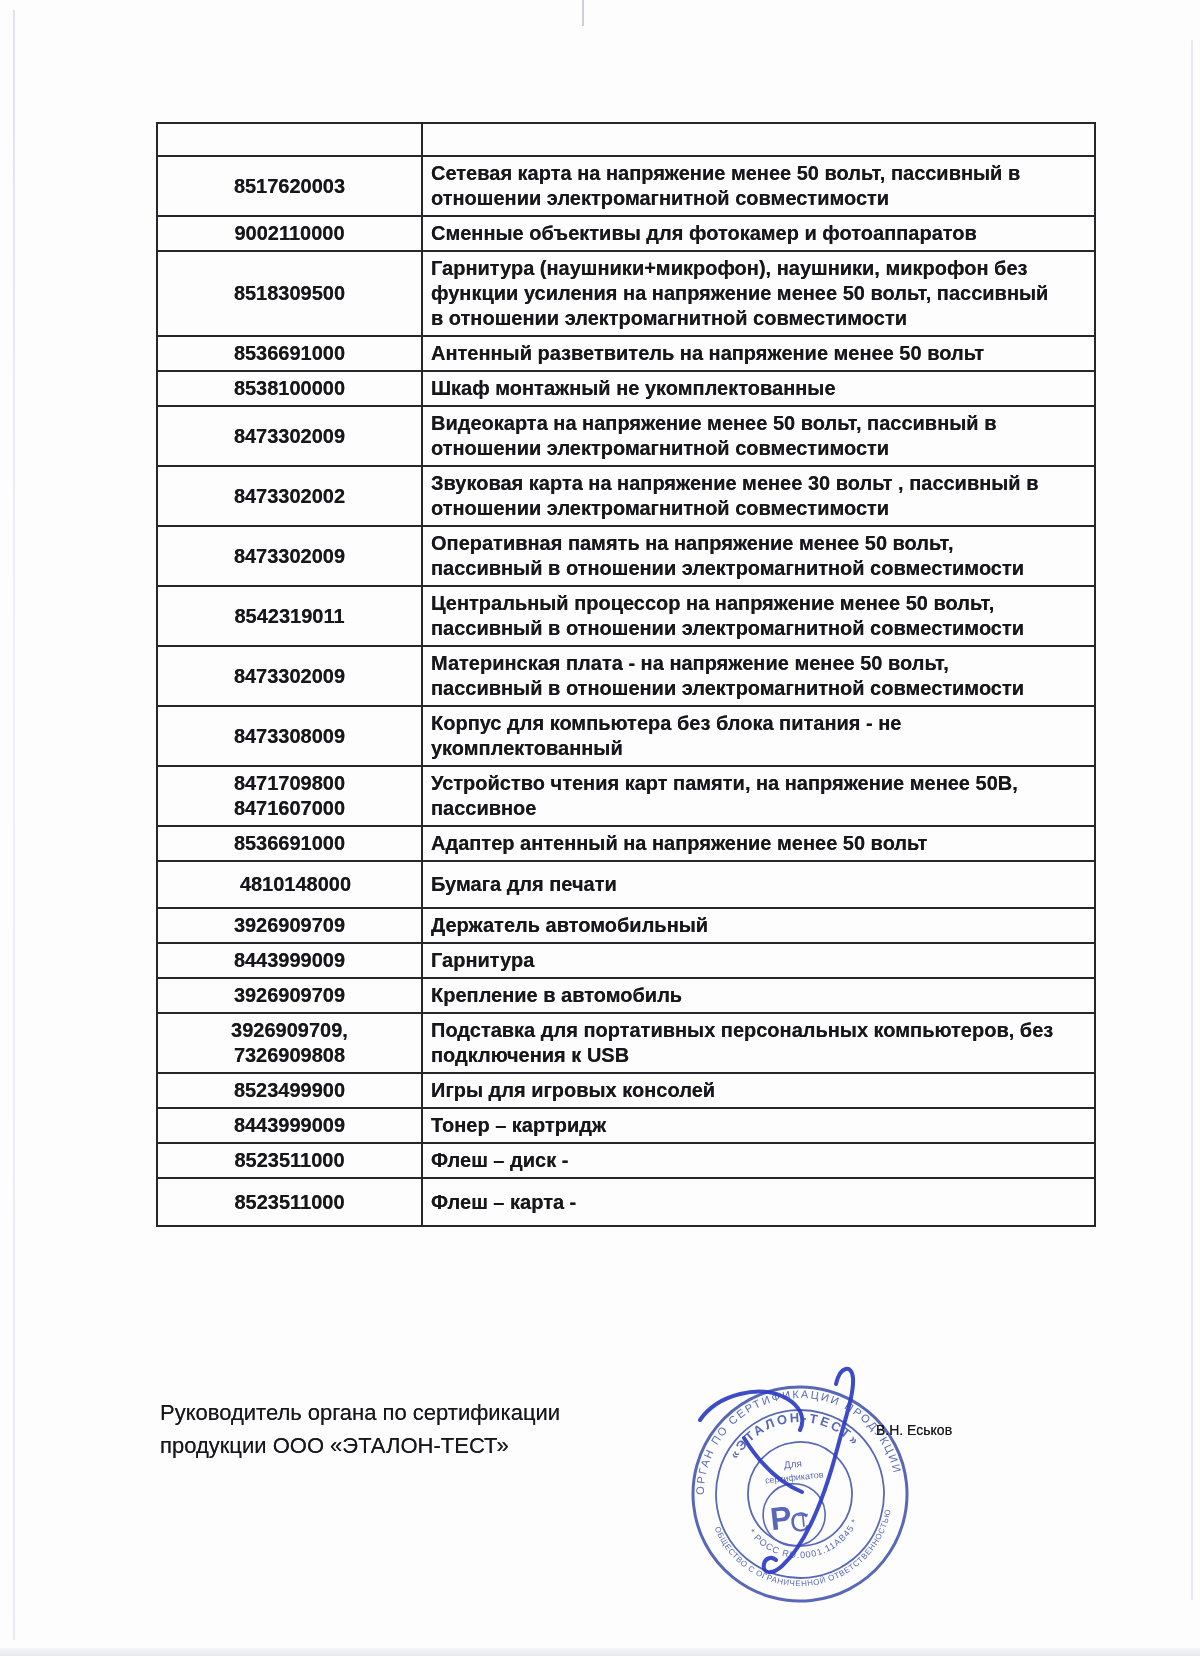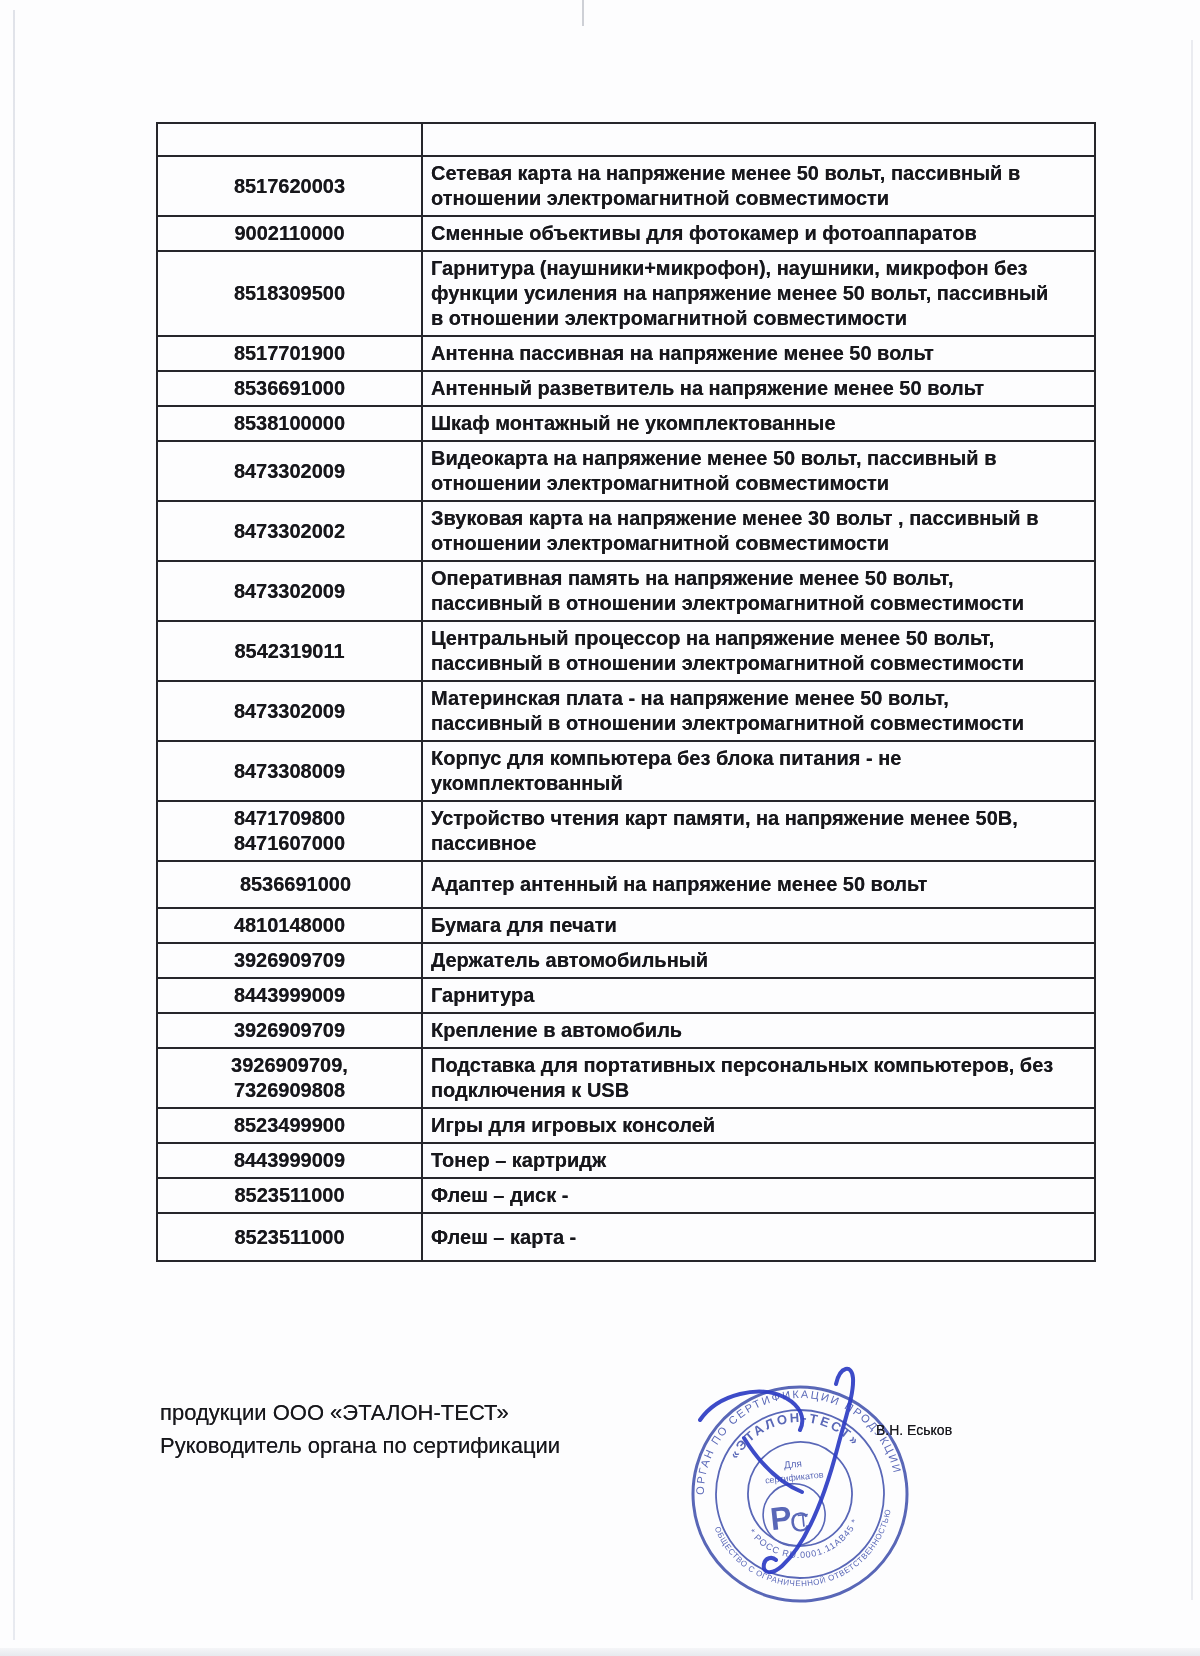--- a/index.html
+++ b/index.html
@@ -70,24 +70,20 @@
       <td class="desc">Сменные объективы для фотокамер и фотоаппаратов</td>
     </tr>
 
     <tr>
       <td class="code">8518309500</td>
       <td class="desc">Гарнитура (наушники+микрофон), наушники, микрофон без
 функции усиления на напряжение менее 50 вольт, пассивный
 в отношении электромагнитной совместимости</td>
     </tr>
 
-    <tr>
-      <td class="code">8517701900</td>
-      <td class="desc">Антенна пассивная на напряжение менее 50 вольт</td>
-    </tr>
 
     <tr>
       <td class="code">8536691000</td>
       <td class="desc">Антенный разветвитель на напряжение менее 50 вольт</td>
     </tr>
 
     <tr>
       <td class="code">8538100000</td>
       <td class="desc">Шкаф монтажный не укомплектованные</td>
     </tr>
@@ -184,22 +180,22 @@
     </tr>
 
     <tr>
       <td class="code">8523511000</td>
       <td class="desc">Флеш – карта -</td>
     </tr>
   </tbody>
   </table>
 
   <div class="sig-title">
+    <div>Руководитель органа по сертификации</div>
     <div>продукции ООО «ЭТАЛОН-ТЕСТ»</div>
-    <div>Руководитель органа по сертификации</div>
   </div>
 
   <svg class="stamp" viewBox="-120 -120 240 240">
     <circle r="107" stroke-width="3"></circle>
     <circle r="84" stroke-width="1.8"></circle>
     <circle r="52" stroke-width="1.8"></circle>
     <defs>
       <path id="arcOuterTop" d="M -90.2 32.8 A 96 96 0 1 1 90.2 32.8"></path>
       <path id="arcOuterBot" d="M -88.9 23.8 A 92 92 0 0 0 88.9 23.8"></path>
       <path id="arcInnerTop" d="M -67.7 24.6 A 72 72 0 1 1 67.7 24.6"></path>

